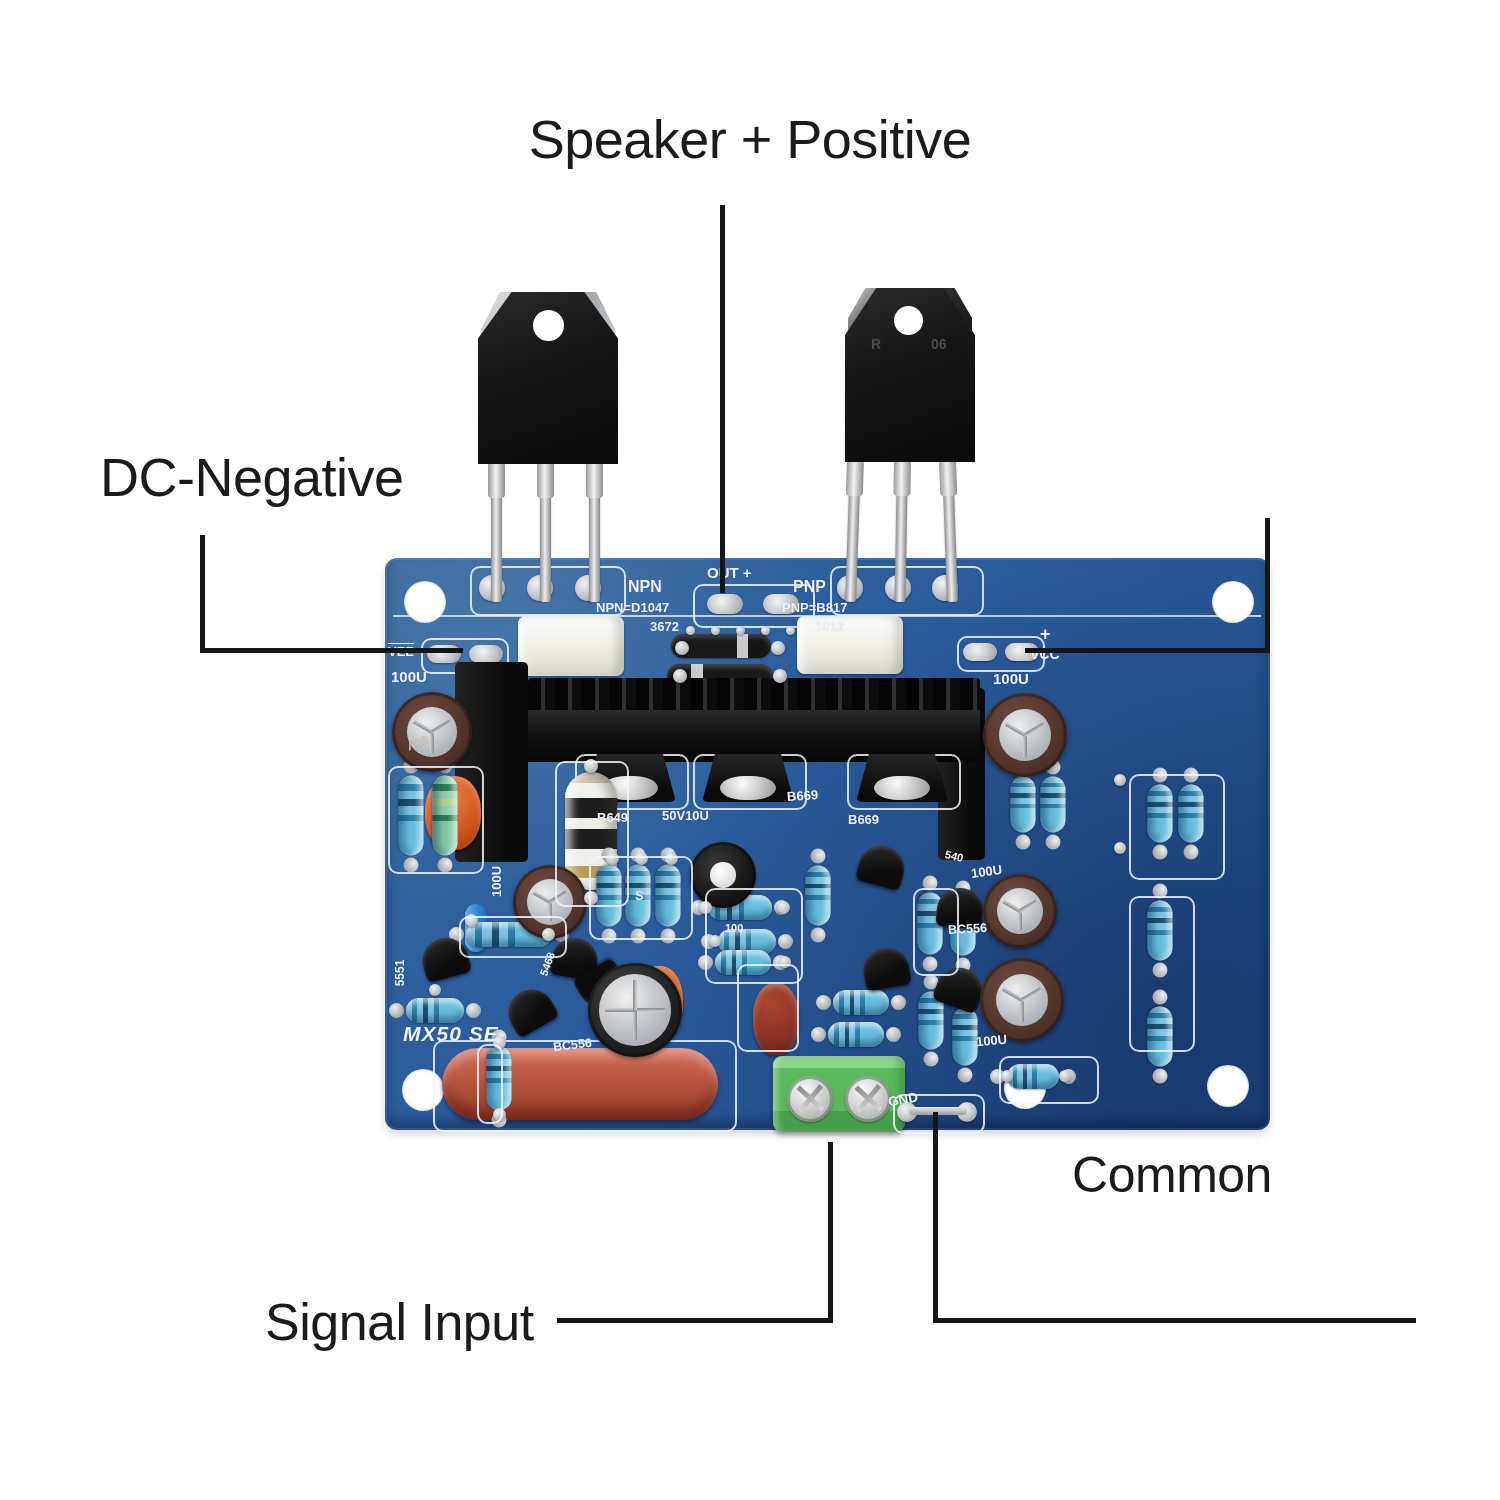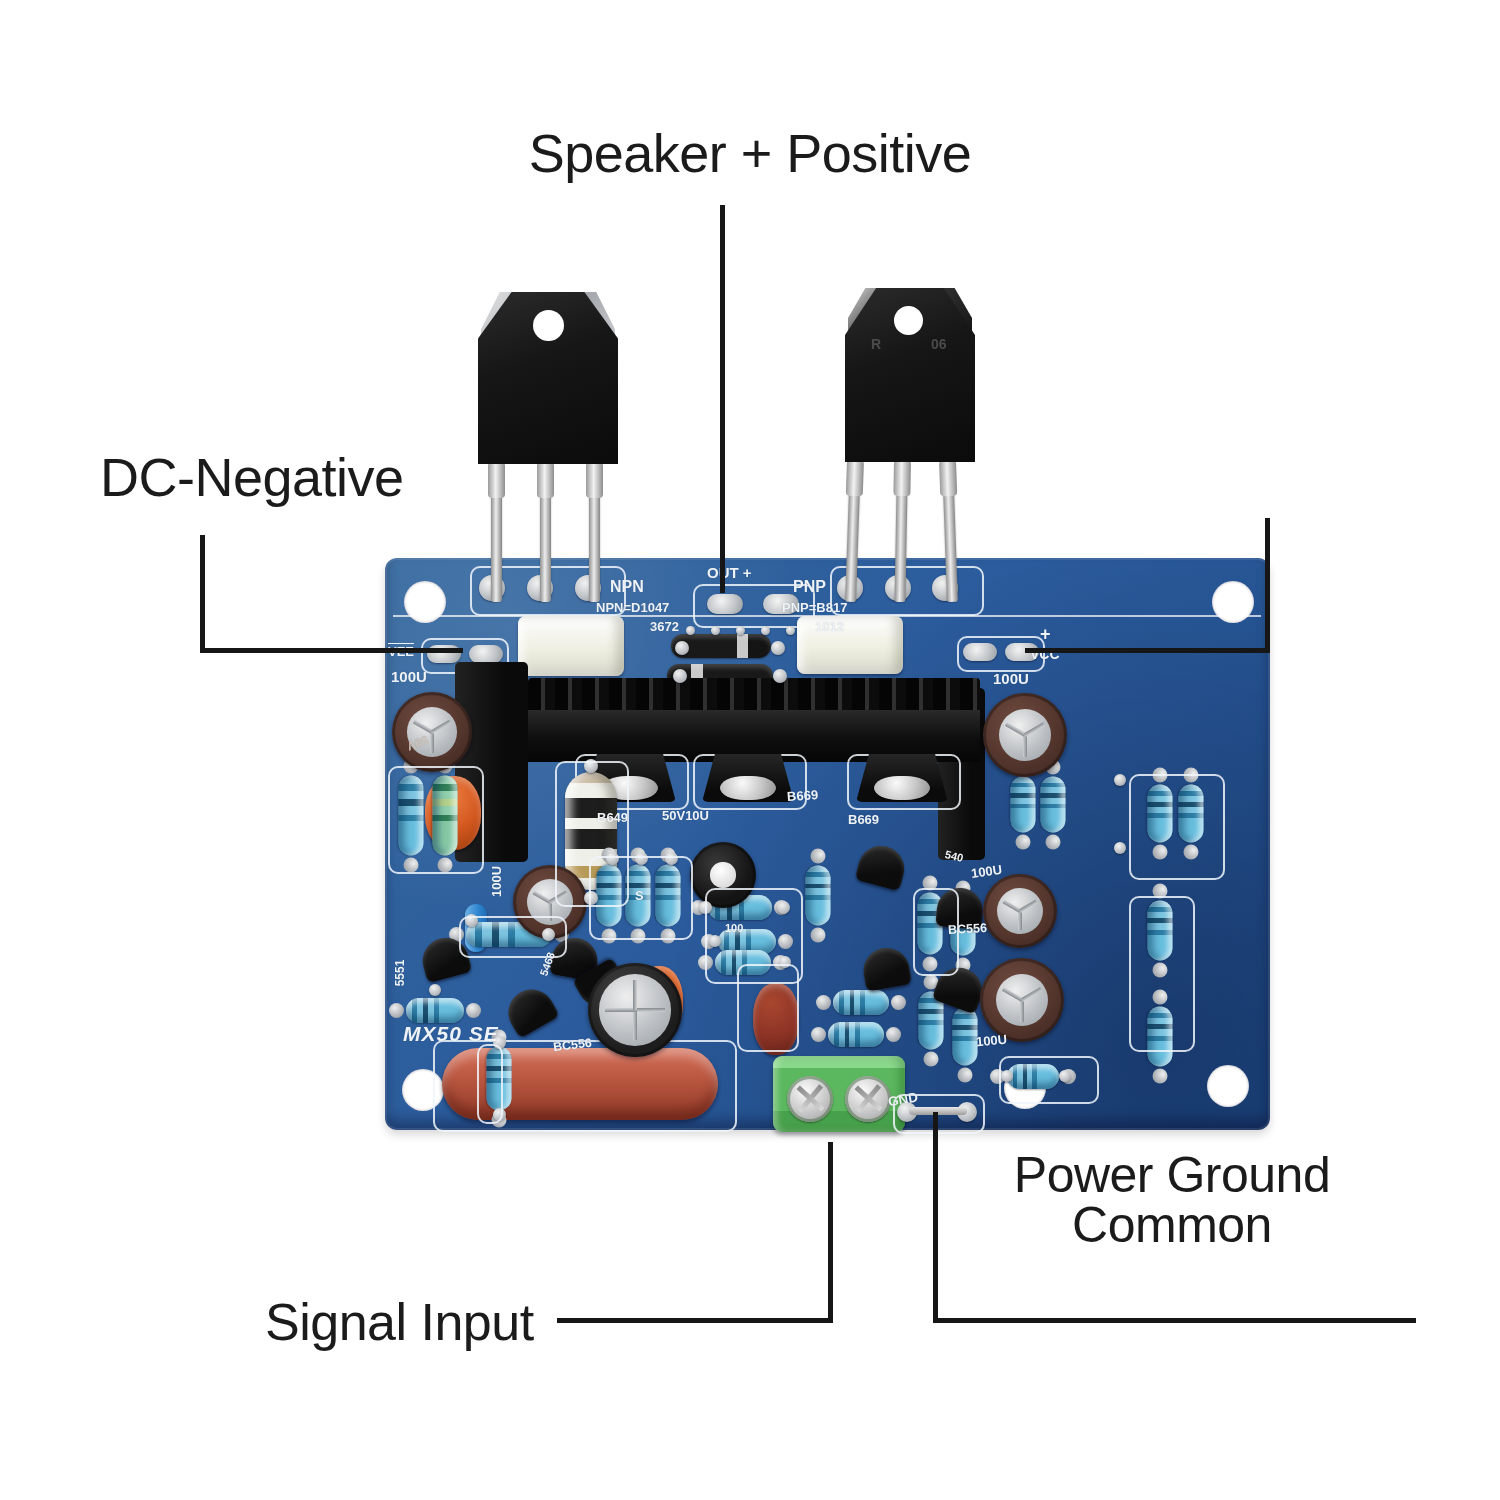--- a/index.html
+++ b/index.html
@@ -76,25 +76,24 @@
   .bt-hole{position:absolute;border-radius:50%;background:#fff;}
   .bt-mark{position:absolute;color:#4a4a4a;font-size:14px;font-weight:bold;}
   .leg{position:absolute;width:11px;background:linear-gradient(90deg,#8f8f8f,#ededed 45%,#858585);border-radius:3px;box-shadow:0 0 2px rgba(0,0,0,.3);}
   .leg::before{content:"";position:absolute;left:-3px;top:0;width:17px;height:36px;border-radius:4px;background:linear-gradient(90deg,#9a9a9a,#f2f2f2 45%,#8d8d8d);}
 </style>
 </head>
 <body>
 
 <div class="scene">
 
-  <div class="callout center" style="left:450px;top:122px;width:600px;">Speaker + Positive</div>
+  <div class="callout center" style="left:450px;top:108px;width:600px;">Speaker + Positive</div>
   <div class="callout" style="left:68px;top:446px;margin-left:32px;">DC-Negative</div>
   <div class="callout" style="left:265px;top:1292px;font-size:52px;">Signal Input</div>
   <div class="callout center" style="left:960px;top:1150px;width:424px;font-size:50px;line-height:50px;">
-    <div>Power Ground</div>
     <div>Common</div>
   </div>
 
   <div class="pcb">
 
     <div class="hole" style="left:19px;top:23px;width:42px;height:42px;"></div>
     <div class="hole" style="left:827px;top:23px;width:42px;height:42px;"></div>
     <div class="hole" style="left:17px;top:511px;width:42px;height:42px;"></div>
     <div class="hole" style="left:822px;top:507px;width:42px;height:42px;"></div>
     <div class="hole" style="left:619px;top:509px;width:42px;height:42px;"></div>
@@ -279,21 +278,21 @@
         <div class="skrect" style="left: 528px; top: 330px; width: 42px; height: 84px;"></div>
         <div class="skrect" style="left: 92px; top: 486px; width: 22px; height: 76px;"></div>
         <div class="skrect" style="left: 614px; top: 498px; width: 96px; height: 44px;"></div>
       </div>
 
     <span class="sk" style="left:3px;top:86px;font-size:13px;text-decoration:overline;">VEE</span>
     <span class="sk" style="left:6px;top:110px;font-size:15px;">100U</span>
     <span class="sk" style="left:655px;top:66px;font-size:18px;">+</span>
     <span class="sk" style="left:645px;top:88px;font-size:14px;">VCC</span>
     <span class="sk" style="left:608px;top:112px;font-size:15px;">100U</span>
-    <span class="sk" style="left:225px;top:20px;font-size:16px;">NPN</span>
+    <span class="sk" style="left:243px;top:20px;font-size:16px;">NPN</span>
     <span class="sk" style="left:211px;top:42px;font-size:13px;">NPN=D1047</span>
     <span class="sk" style="left:265px;top:61px;font-size:13px;">3672</span>
     <span class="sk" style="left:322px;top:6px;font-size:15px;">OUT +</span>
     <span class="sk" style="left:408px;top:20px;font-size:16px;">PNP</span>
     <span class="sk" style="left:397px;top:42px;font-size:13px;">PNP=B817</span>
     <span class="sk" style="left:430px;top:61px;font-size:13px;">1012</span>
     <span class="sk" style="left:212px;top:252px;font-size:13px;">B649</span>
     <span class="sk" style="left:277px;top:250px;font-size:13px;">50V10U</span>
     <span class="sk" style="left:402px;top:230px;font-size:13px;transform:rotate(-4deg);">B669</span>
     <span class="sk" style="left:463px;top:254px;font-size:13px;">B669</span>

